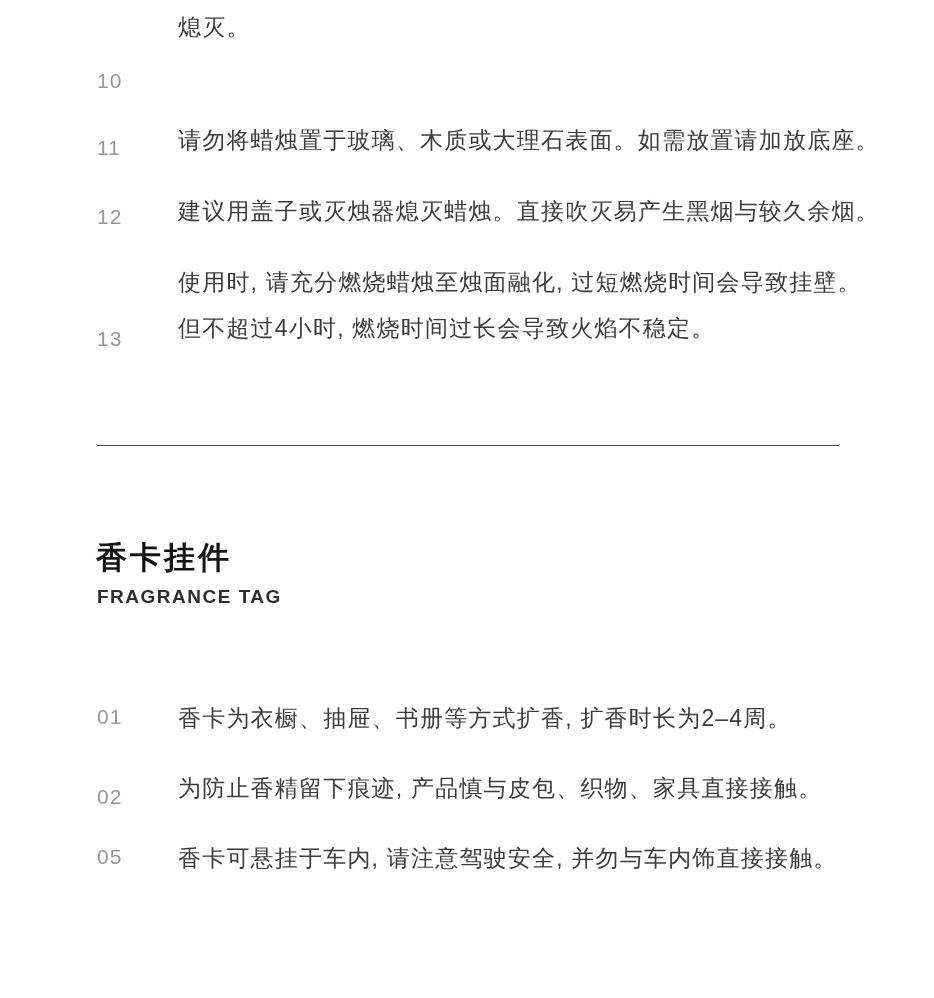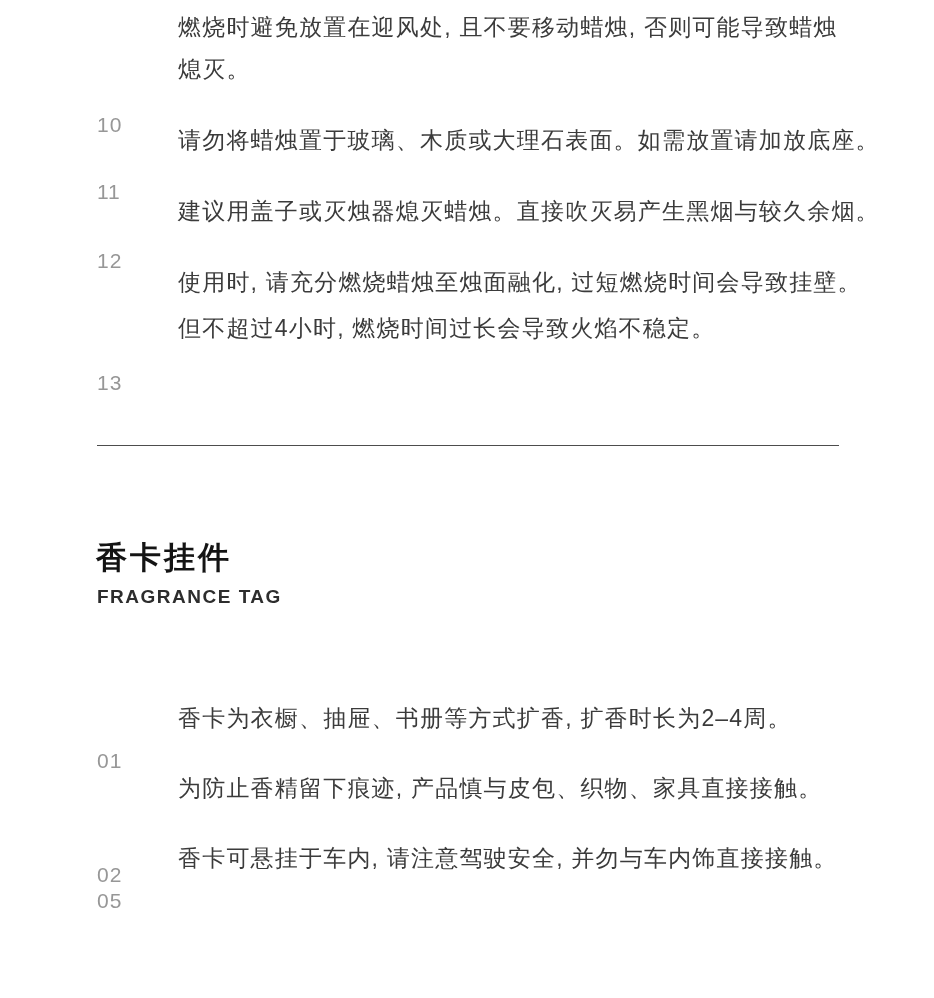--- a/index.html
+++ b/index.html
@@ -16,21 +16,20 @@
     font-family: "Liberation Sans", "DejaVu Sans", sans-serif;
   }
   .num {
     position: absolute;
     left: 97px;
     font-size: 21px;
     line-height: 21px;
     color: #979797;
     letter-spacing: 1px;
     font-weight: 300;
-    margin-top: 44px;
   }
   .txt {
     position: absolute;
     left: 178px;
   }
   .line {
     font-size: 23px;
     line-height: 42px;
     color: #3b3b3b;
     letter-spacing: 1.2px;
@@ -73,21 +72,20 @@
 </style>
 </head>
 <body>
 
 <div class="page">
 
   <section>
 
     <div class="num" style="top:70px">10</div>
     <div class="txt" style="top:6px">
-      <div class="line">燃烧时避免放置在迎风处, 且不要移动蜡烛, 否则可能导致蜡烛</div>
       <div class="line">熄灭。</div>
     </div>
 
     <div class="num" style="top:137px">11</div>
     <div class="txt" style="top:119px">
       <div class="line">请勿将蜡烛置于玻璃、木质或大理石表面。如需放置请加放底座。</div>
     </div>
 
     <div class="num" style="top:206px">12</div>
     <div class="txt" style="top:190px">
@@ -107,21 +105,21 @@
   <section>
 
     <h2 class="section-title">香卡挂件</h2>
     <div class="section-subtitle">FRAGRANCE TAG</div>
 
     <div class="num" style="top:706px">01</div>
     <div class="txt" style="top:697px">
       <div class="line">香卡为衣橱、抽屉、书册等方式扩香, 扩香时长为2–4周。</div>
     </div>
 
-    <div class="num" style="top:820px">02</div>
+    <div class="num" style="top:786px">02</div>
     <div class="txt" style="top:767px">
       <div class="line">为防止香精留下痕迹, 产品慎与皮包、织物、家具直接接触。</div>
     </div>
 
     <div class="num" style="top:846px">05</div>
     <div class="txt" style="top:837px">
       <div class="line">香卡可悬挂于车内, 请注意驾驶安全, 并勿与车内饰直接接触。</div>
     </div>
 
   </section>

